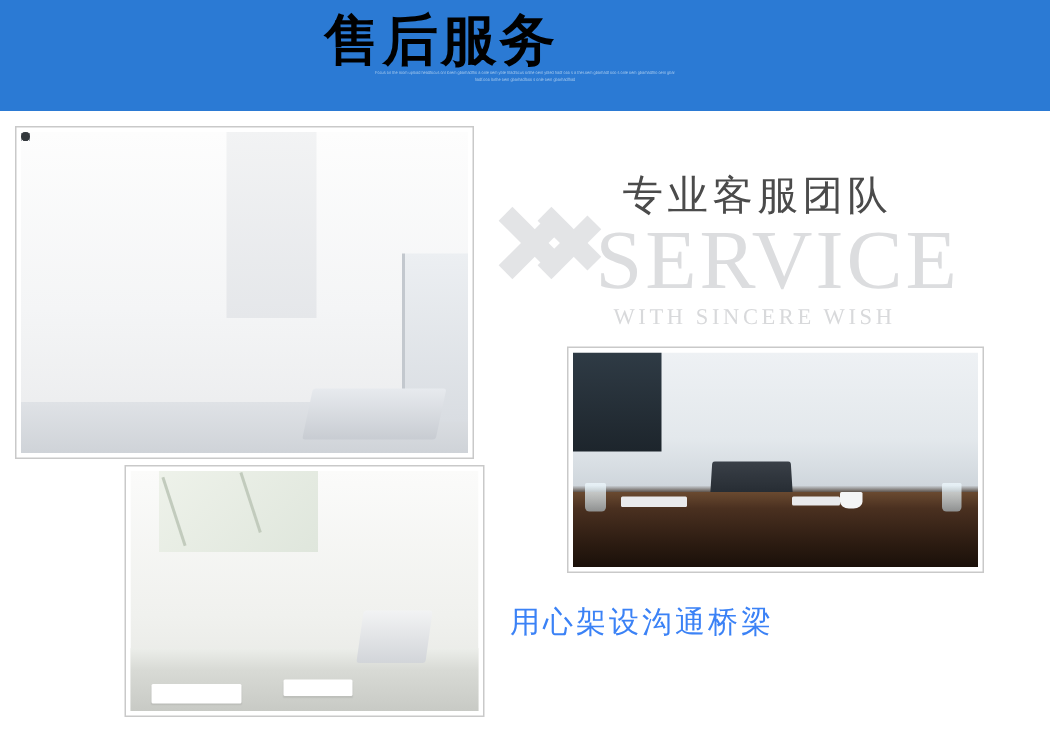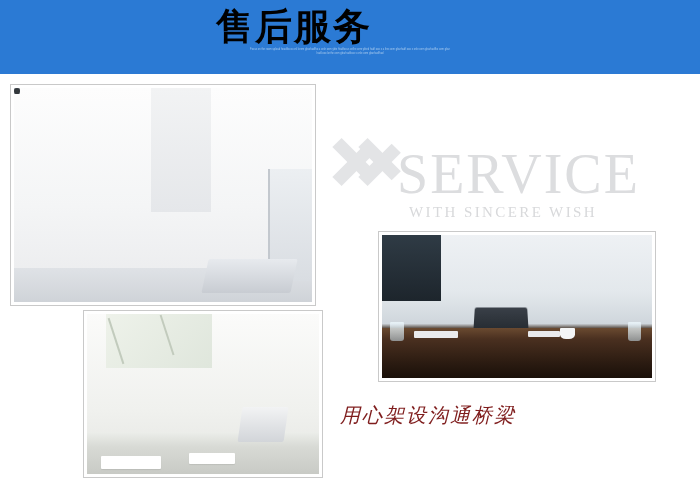--- a/index.html
+++ b/index.html
@@ -229,22 +229,21 @@
     color: #d8d9db;
     letter-spacing: 2.4px;
     white-space: nowrap;
   }
 
   
   .slogan {
     position: absolute;
     left: 340px; top: 400px;
     width: 350px;
-    color: #7f1d1d;
-    font-style: italic;
+    color: #3b82f6;
   }
   .slogan-line1 {
     font-size: 20px;
     letter-spacing: 2px;
     line-height: 30px;
     white-space: nowrap;
   }
   .slogan-line2 {
     font-size: 20px;
     letter-spacing: 2px;
@@ -386,19 +385,20 @@
     <div class="br-paper" style="left:12%; bottom:28%; width:16%; height:5%;"></div>
     <div class="br-paper" style="left:54%; bottom:29%; width:12%; height:4%;"></div>
   </div>
 </div>
 
 <div class="service-block">
   <div class="chevrons">
     <div class="chev" id="chev-1"></div>
     <div class="chev" id="chev-2"></div>
   </div>
+  <div class="service-cn">专业客服团队</div>
   <div class="service-en">SERVICE</div>
   <div class="service-tag">WITH SINCERE WISH</div>
 </div>
 
 <div class="slogan">
   <div class="slogan-line1">用心架设沟通桥梁</div>
 </div>
 
 </body></html>

